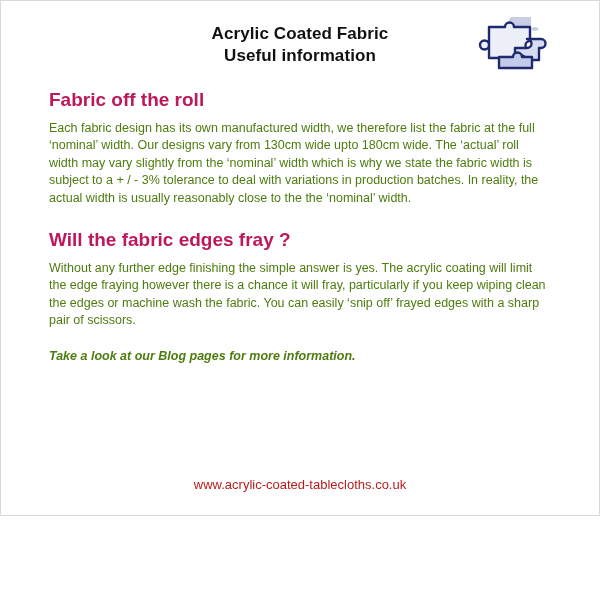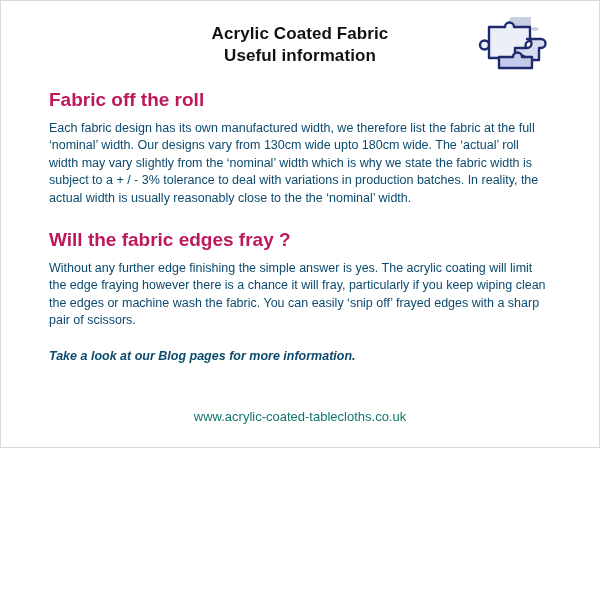--- a/index.html
+++ b/index.html
@@ -10,21 +10,21 @@
     width: 600px;
     height: 600px;
     background: #ffffff;
     font-family: "Liberation Sans", sans-serif;
     color: #1a1a1a;
     overflow: hidden;
   }
   .page {
     position: relative;
     width: 600px;
-    height: 448px;
+    height: 516px;
     box-sizing: border-box;
     border: 1px solid #d9d9d9;
     background: #ffffff;
   }
   .header {
     position: relative;
     padding-top: 22px;
     text-align: center;
   }
   .header h1 {
@@ -54,21 +54,21 @@
     font-weight: bold;
     margin: 22px 0 9px 0;
     line-height: 22px;
   }
   h2.section.second {
   }
   p.body {
     font-size: 12.5px;
     line-height: 17.4px;
     margin: 0 0 14px 0;
-    color: #0c4a6e;
+    color: #4d7c0f;
     text-align: left;
   }
   p.body.bold {
     font-weight: bold;
   }
   p.body.italic-bold {
     font-weight: bold;
     font-style: italic;
     margin-top: 18px;
   }
@@ -76,21 +76,21 @@
     margin-bottom: 0;
   }
   .footer {
     position: absolute;
     left: 0;
     right: 0;
     bottom: 22px;
     text-align: center;
   }
   .footer a {
-    color: #0f766e;
+    color: #b91c1c;
     font-size: 13px;
     text-decoration: none;
   }
 </style>
 </head>
 <body>
 
 <div class="page">
 
   <div class="header">

